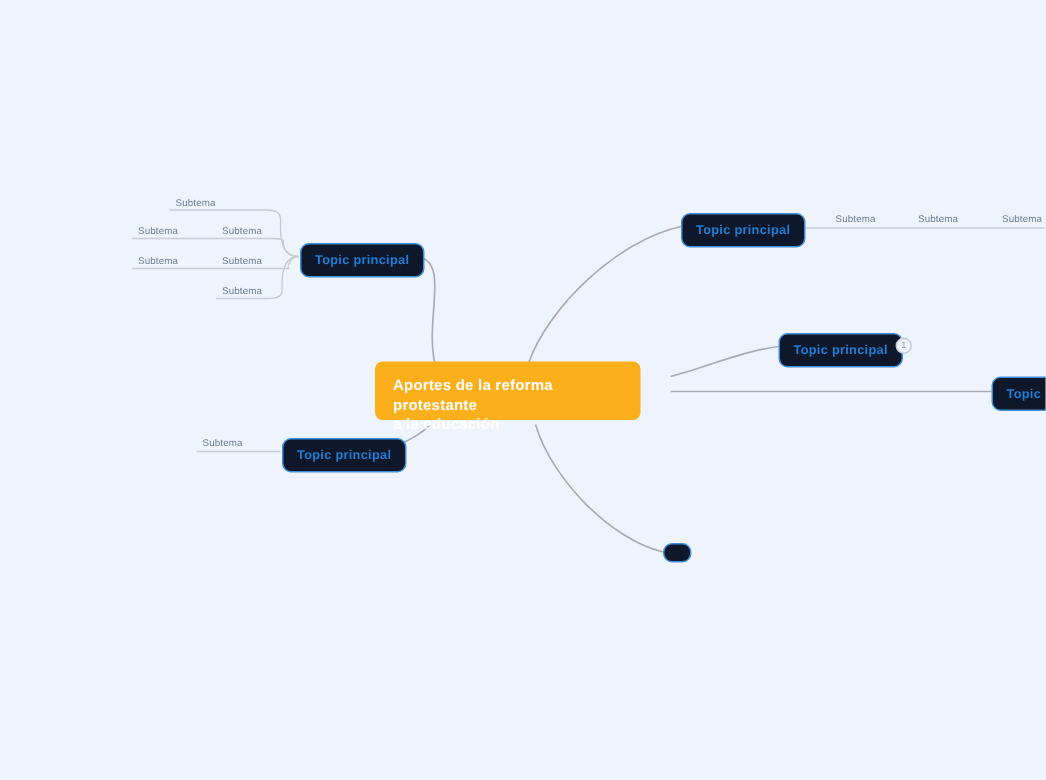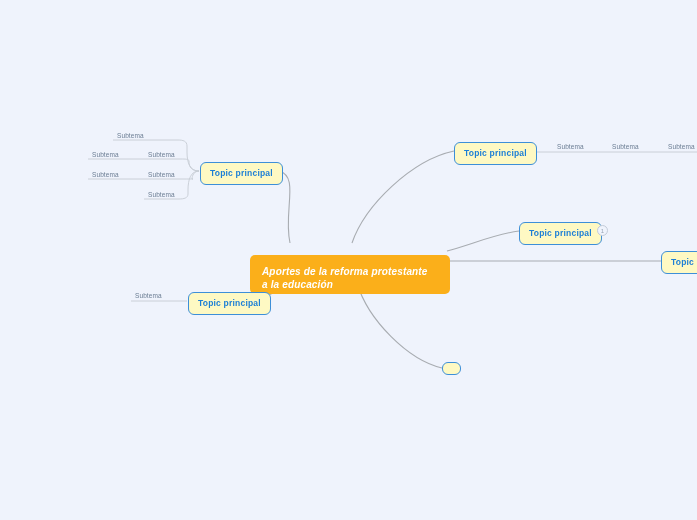--- a/index.html
+++ b/index.html
@@ -41,21 +41,21 @@
     line-height: 13px;
     padding: 10px 12px;
     box-sizing: border-box;
     letter-spacing: 0.15px;
     white-space: pre-line;
   }
 
   
   .topic-node {
     position: absolute;
-    background: #fef9c3;
+    background: #0f172a;
     border: 1.6px solid #3d8fd8;
     border-radius: 6px;
     color: #1d7fd6;
     font-size: 8.5px;
     font-weight: bold;
     line-height: 11px;
     padding: 5px 9px;
     box-sizing: border-box;
     white-space: nowrap;
     letter-spacing: 0.2px;
@@ -125,21 +125,21 @@
 
     <g fill="none" stroke="#c6ccd4" stroke-width="0.9">
       <path d="M 530 152 L 697 152"></path>
     </g>
 
     <g fill="none" stroke="#c6ccd4" stroke-width="0.9">
       <path d="M 592 231 L 597 231"></path>
     </g>
   </svg>
 
-  <div class="root-node" style="left:250px; top:255px; width:200px; height:39px;font-style:italic;">Aportes de la reforma protestante
+  <div class="root-node" style="left:250px; top:241px; width:177px; height:39px;">Aportes de la reforma protestante
 a la educación</div>
 
   <div class="topic-node" style="left:200px; top:162px;">Topic principal</div>
 
   <div class="topic-node" style="left:188px; top:292px;">Topic principal</div>
 
   <div class="topic-node" style="left:454px; top:142px;">Topic principal</div>
 
   <div class="topic-node" style="left:519px; top:222px;">Topic principal</div>
 

